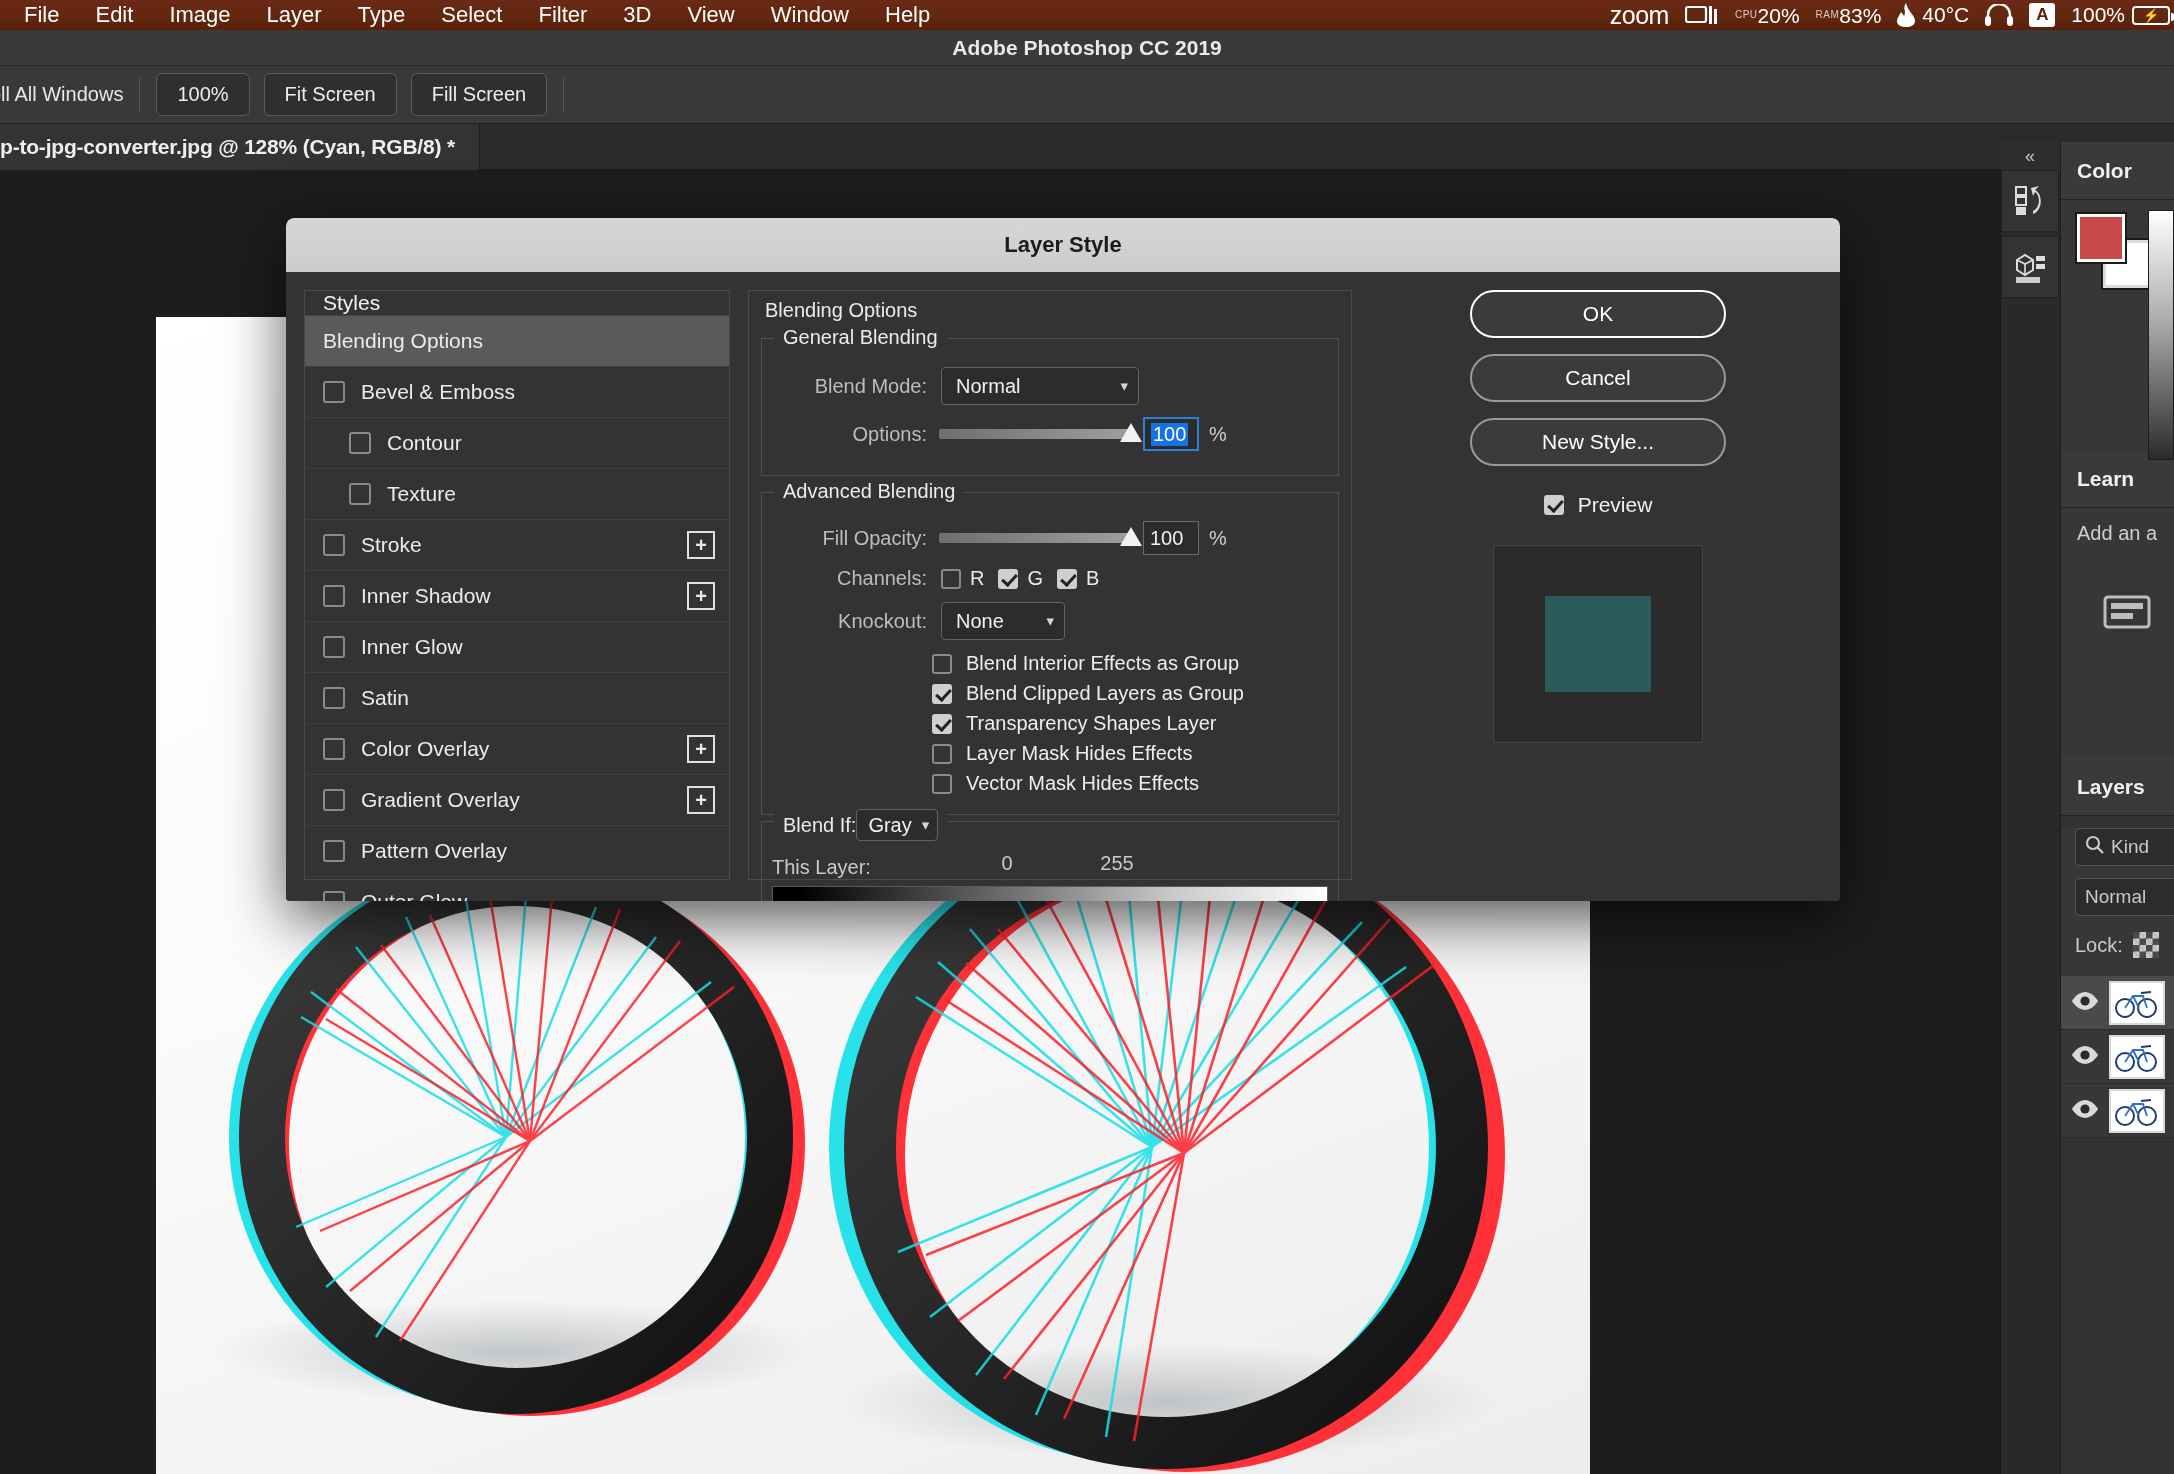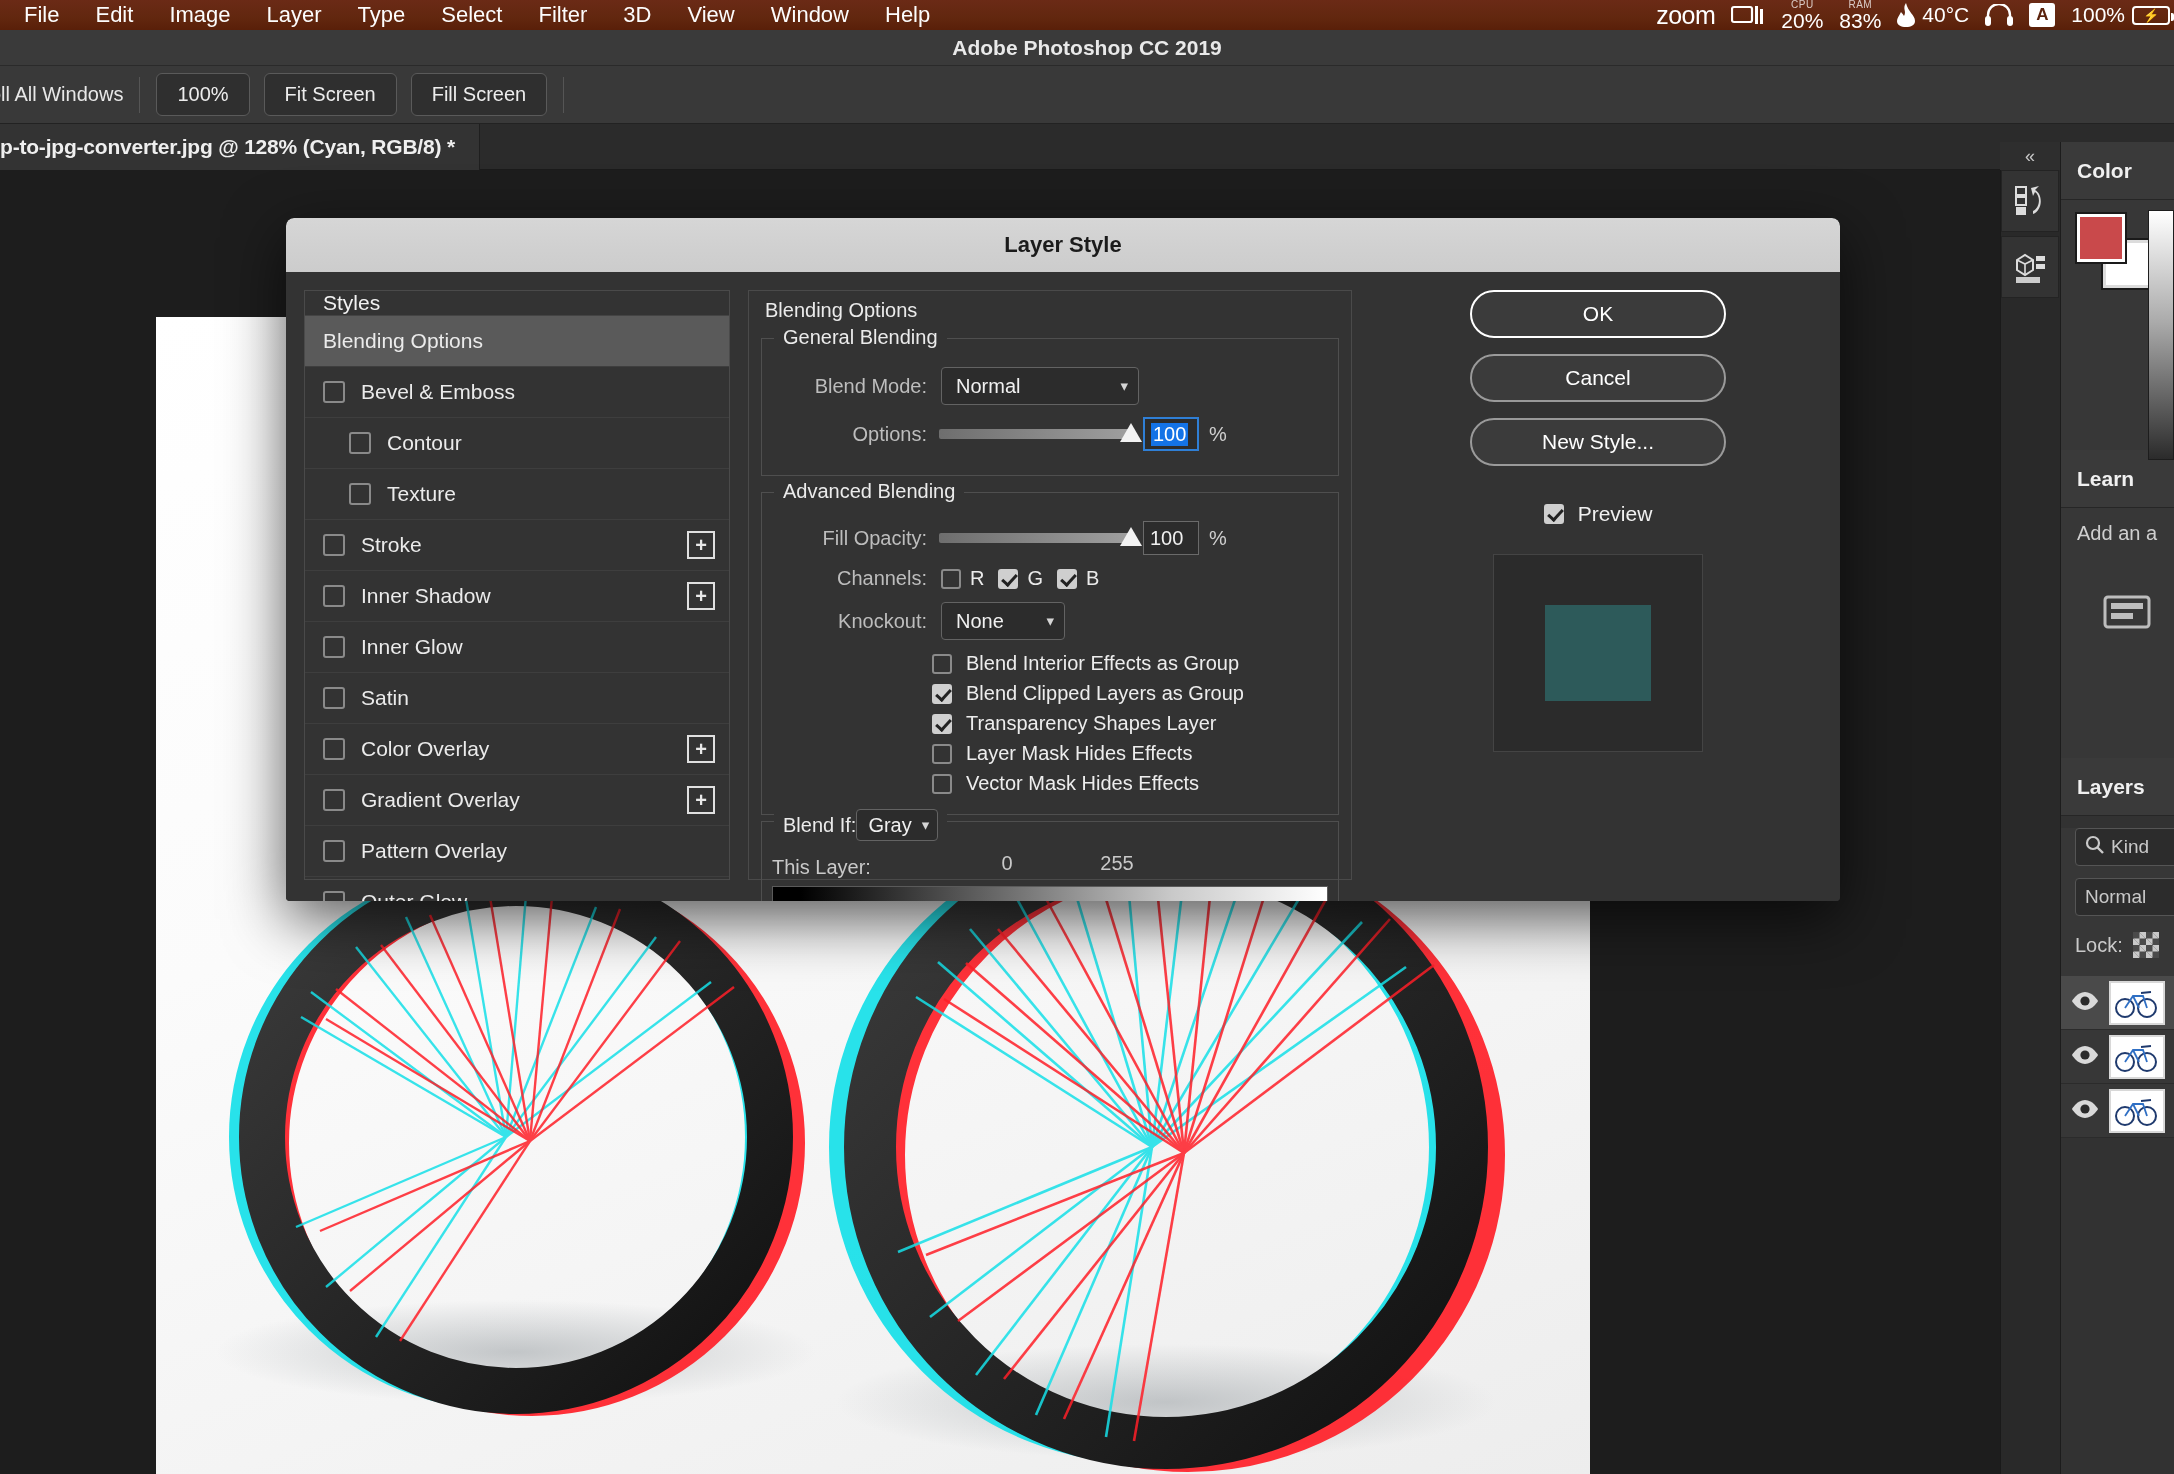--- a/index.html
+++ b/index.html
@@ -20,21 +20,21 @@
   .menu-left{ display:flex; align-items:center; gap:0; padding-left:6px;}
   .menu-item{
     font-size:22px; font-weight:400; color:#fdfdfd;
     padding:0 18px; line-height:30px; white-space:nowrap; cursor:default;
   }
   .menu-right{
     position:absolute; right:4px; top:0; height:30px;
     display:flex; align-items:center; gap:16px; color:#fff;
   }
   .stat{ font-size:21px; display:flex; align-items:center; gap:7px; white-space:nowrap;}
-  .stat-stack{ display:flex; flex-direction:column; align-items:center; line-height:1; }
+  .stat-stack{ display:flex; flex-direction:row; align-items:center; line-height:1; }
   .stat-stack .cap{ font-size:10px; opacity:.75; letter-spacing:.5px;}
   .stat-stack .val{ font-size:21px; }
   .zoomword{ font-size:25px; letter-spacing:-.5px; }
   .abadge{
     background:#fff; color:#5b220c; font-size:17px; font-weight:700;
     width:26px; height:24px; display:flex; align-items:center; justify-content:center;
     border-radius:3px;
   }
   .batt{
     width:38px; height:19px; border:2.4px solid #fff; border-radius:4px;
@@ -267,21 +267,21 @@
     position:absolute; left:1122px; top:18px; width:380px;
     display:flex; flex-direction:column; align-items:center; gap:16px;
   }
   .pillbtn{
     width:256px; height:48px; border-radius:24px;
     background:#3b3b3b; border:2px solid #9a9a9a;
     color:#fff; font-size:21px; display:flex; align-items:center; justify-content:center;
     font-family:"Liberation Sans", sans-serif; cursor:default;
   }
   .pillbtn.primary{ border-color:#ffffff; }
-  .prevrow{ display:flex; align-items:center; gap:14px; color:#f0f0f0; font-size:21px; margin-top:20px;}
+  .prevrow{ display:flex; align-items:center; gap:14px; color:#f0f0f0; font-size:21px; margin-top:11px;}
   .previewbox{
     width:210px; height:198px; background:#2b2b2b; border:1px solid #444;
     display:flex; align-items:center; justify-content:center; margin-top:12px;
   }
   .previewswatch{ width:106px; height:96px; }
 </style>
 </head>
 <body>
 
 <div id="root">

